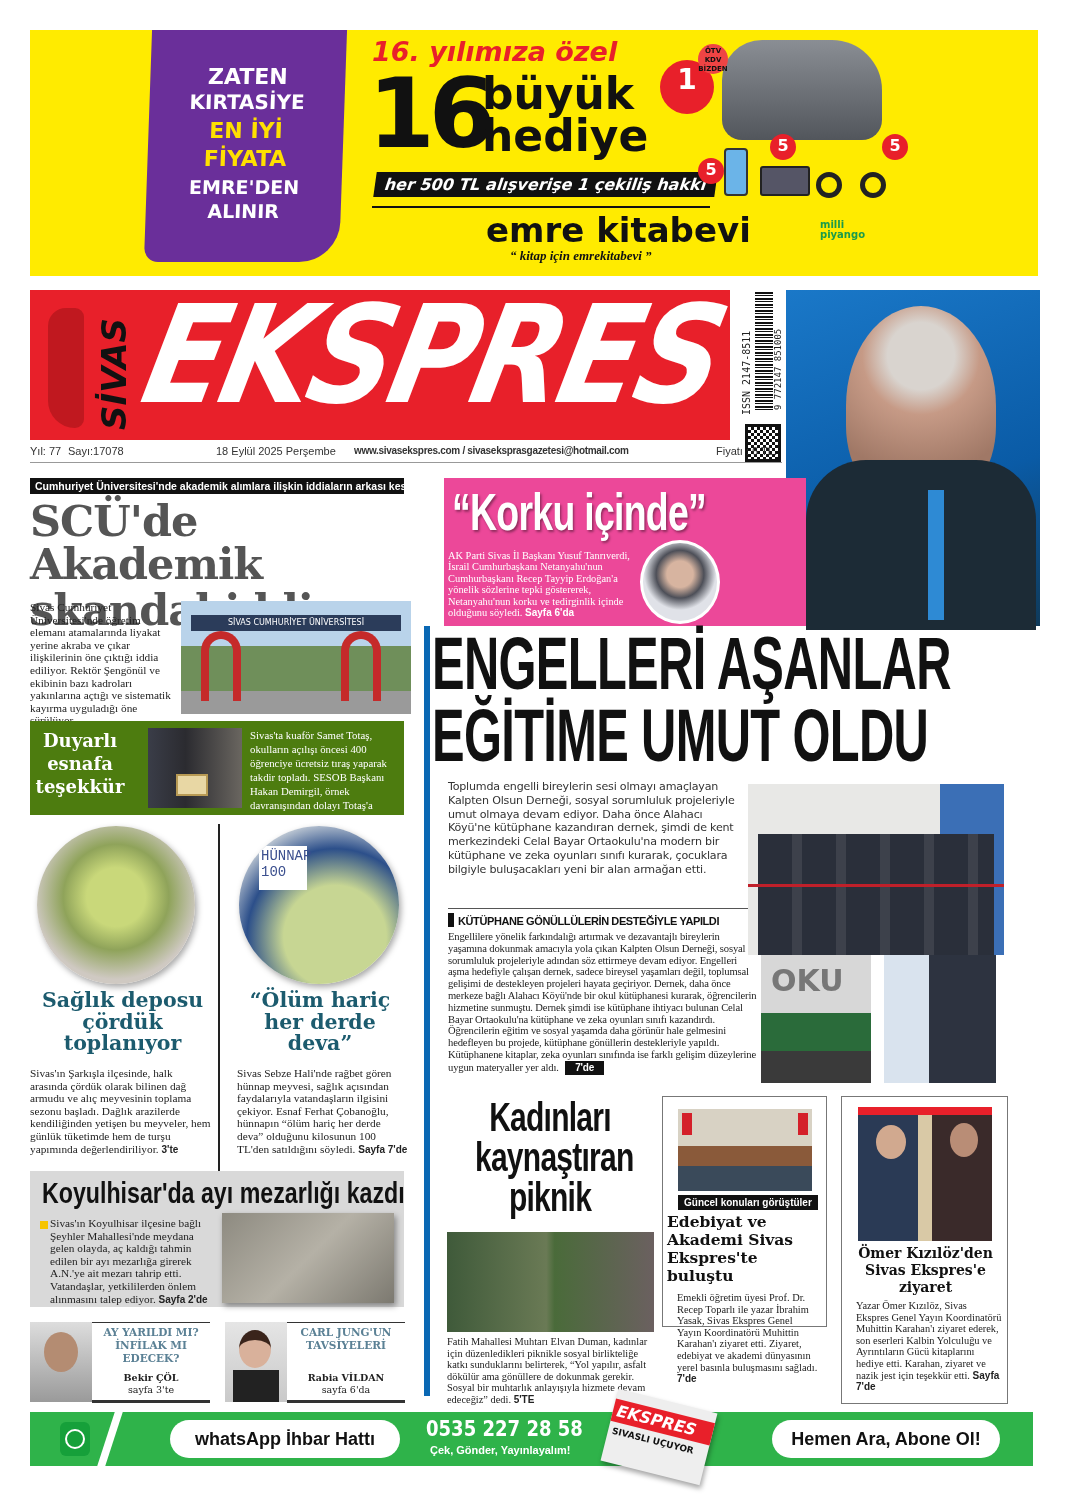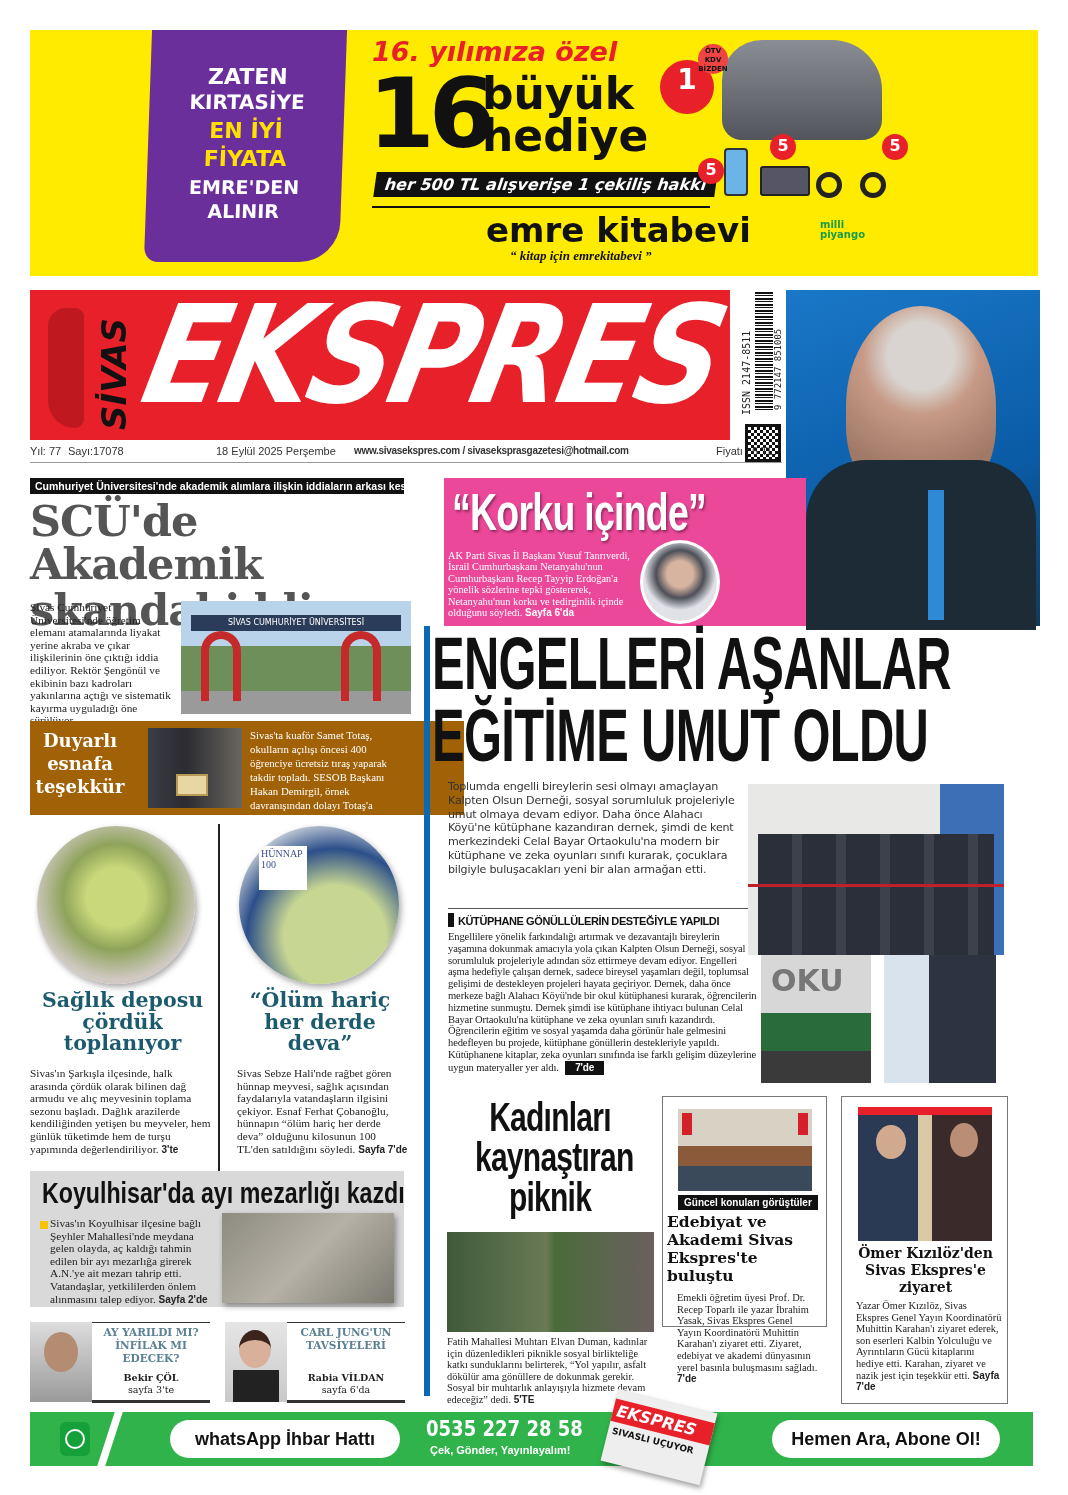--- a/index.html
+++ b/index.html
@@ -107,39 +107,39 @@
 <div class="abs body" style="left:30px;top:601px;width:145px">
   <span>Sivas Cumhuriyet Üniversitesi'nde öğretim elemanı atamalarında liyakat yerine akraba ve çıkar ilişkilerinin öne çıktığı iddia ediliyor. Rektör Şengönül ve ekibinin bazı kadroları yakınlarına açtığı ve sistematik kayırma uyguladığı öne sürülüyor.</span><br>
   <span class="ref">Sayfa 7'de</span>
 </div>
 <div class="abs photo" style="left:181px;top:601px;width:230px;height:113px;background:linear-gradient(#b9d3ea 0 40%,#6f8f5a 40% 80%,#9a9a9a 80%)">
   <div class="abs" style="left:10px;top:14px;width:210px;height:16px;background:#2b3c5a;color:#fff;font-family:'DejaVu Sans',sans-serif;font-size:8px;text-align:center;line-height:16px">SİVAS CUMHURİYET ÜNİVERSİTESİ</div>
   <div class="abs" style="left:20px;top:30px;width:40px;height:70px;border:8px solid #c52a2a;border-bottom:none;border-radius:20px 20px 0 0"></div>
   <div class="abs" style="left:160px;top:30px;width:40px;height:70px;border:8px solid #c52a2a;border-bottom:none;border-radius:20px 20px 0 0"></div>
 </div>
 
-<div class="abs" style="left:30px;top:721px;width:434px;height:94px;background:#a16207">
+<div class="abs" style="left:30px;top:721px;width:374px;height:94px;background:#4d7c0f">
   <div class="abs" style="left:0;top:8px;width:100px;text-align:center;font-family:'DejaVu Serif',serif;font-weight:bold;color:#fff;font-size:18px;line-height:23px">
     <div>Duyarlı</div>
     <div>esnafa</div>
     <div>teşekkür</div>
   </div>
   <div class="abs" style="left:118px;top:7px;width:94px;height:80px;background:linear-gradient(90deg,#3a3d48,#2b2b30 40%,#6a6660)">
     <div class="abs" style="left:28px;top:46px;width:32px;height:22px;background:#e8d7a4;border:2px solid #b89a54"></div>
   </div>
   <div class="abs body" style="left:220px;top:7px;width:150px;color:#fff;font-size:10.8px;line-height:14px">
     <span>Sivas'ta kuaför Samet Totaş, okulların açılışı öncesi 400 öğrenciye ücretsiz tıraş yaparak takdir topladı. SESOB Başkanı Hakan Demirgil, örnek davranışından dolayı Totaş'a teşekkür belgesi verdi.</span>
     <span class="ref">Sayfa 7'de</span>
   </div>
 </div>
 
 <div class="abs" style="left:37px;top:826px;width:158px;height:158px;border-radius:50%;background:radial-gradient(circle at 50% 45%,#c9d87a 0 25%,#8fa35a 45%,#cfc9c2 70%);box-shadow:2px 3px 6px rgba(0,0,0,.35)"></div>
 <div class="abs" style="left:218px;top:824px;width:2px;height:348px;background:#222"></div>
 <div class="abs" style="left:239px;top:826px;width:160px;height:158px;border-radius:50%;background:radial-gradient(circle at 60% 70%,#c7d693 0 35%,#2c4f8a 60%,#c9d1d9 80%);box-shadow:2px 3px 6px rgba(0,0,0,.35);overflow:hidden">
-  <div class="abs" style="left:20px;top:20px;width:48px;height:44px;background:#fff;font-family:Liberation Serif, serif;font-size:10px;color:#3b4f8e;padding:2px">HÜNNAP 100</div>
+  <div class="abs" style="left:20px;top:20px;width:48px;height:44px;background:#fff;font-family:Liberation Mono, monospace;font-size:14px;color:#3b4f8e;padding:2px">HÜNNAP 100</div>
 </div>
 <div class="abs teal" style="left:30px;top:990px;width:185px;font-size:20.5px">Sağlık deposu çördük toplanıyor</div>
 <div class="abs body" style="left:30px;top:1067px;width:183px">
   <span>Sivas'ın Şarkışla ilçesinde, halk arasında çördük olarak bilinen dağ armudu ve alıç meyvesinin toplama sezonu başladı. Dağlık arazilerde kendiliğinden yetişen bu meyveler, hem günlük tüketimde hem de turşu yapımında değerlendiriliyor.</span>
   <span class="ref">3'te</span>
 </div>
 <div class="abs teal" style="left:234px;top:990px;width:172px;font-size:20.5px">“Ölüm hariç her derde deva”</div>
 <div class="abs body" style="left:237px;top:1067px;width:172px">
   <span>Sivas Sebze Hali'nde rağbet gören hünnap meyvesi, sağlık açısından faydalarıyla vatandaşların ilgisini çekiyor. Esnaf Ferhat Çobanoğlu, hünnapın “ölüm hariç her derde deva” olduğunu kilosunun 100 TL'den satıldığını söyledi.</span>
   <span class="ref">Sayfa 7'de</span>

